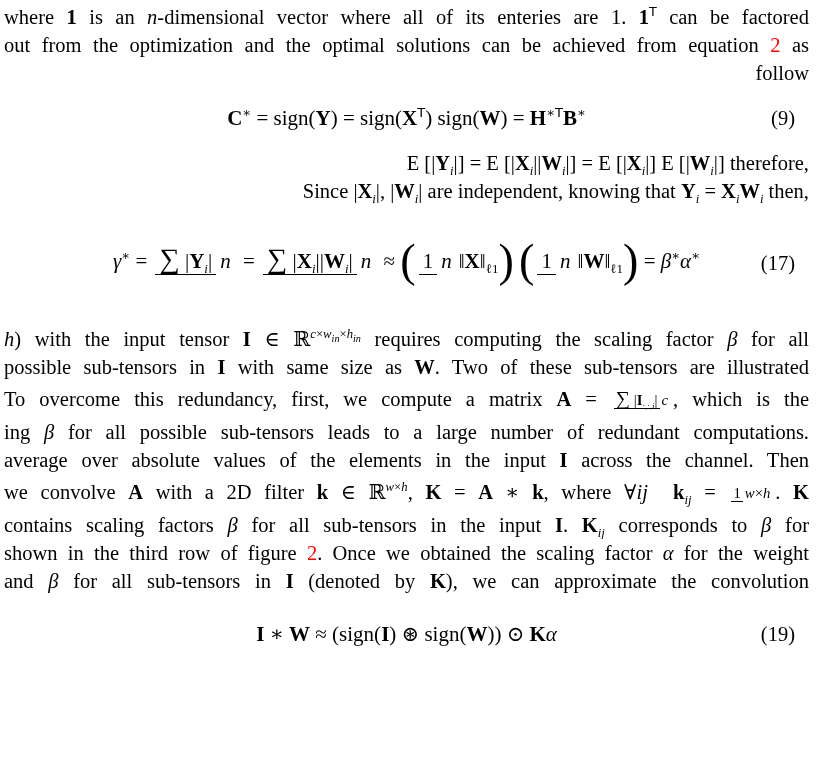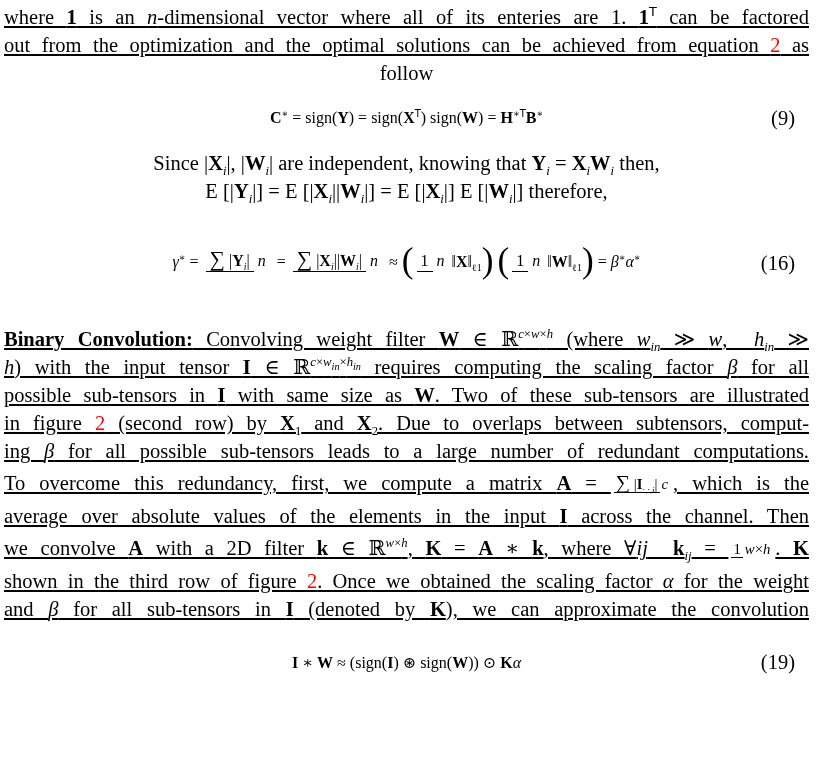--- a/index.html
+++ b/index.html
@@ -6,38 +6,38 @@
   html,body { background:#ffffff; }
   body {
     width:816px; height:761px; overflow:hidden;
     color:#000000;
     font-family:"Liberation Serif","DejaVu Serif","DejaVu Sans",serif;
     font-size:20.5px;
   }
   main { padding:3px 7px 0 4px; }
 
   
-  .line { height:28px; line-height:28px; overflow:hidden; white-space:nowrap; text-align:center; }
-  .line.j { white-space:normal; text-align:justify;text-decoration:underline; }
+  .line { height:28px; line-height:28px; overflow:hidden; white-space:nowrap; text-align:right; }
+  .line.j { white-space:normal; text-align:justify; }
   .line.j::after { content:""; display:inline-block; width:100%; height:0; }
   .line.tall { height:37px; line-height:37px; }
 
   i { font-style:italic; }
   b { font-weight:bold; }
   sup { font-size:0.62em; vertical-align:super; line-height:0; }
   sub { font-size:0.62em; vertical-align:sub; line-height:0; }
   sub sub, sup sub, sub i sub { font-size:0.8em; }
   .sf { font-family:"DejaVu Sans","Liberation Sans",sans-serif; font-weight:normal; }
   .ref { color:var(--ref-color,#ff0000); cursor:pointer; }
 
   
   .eqrow { position:relative; display:flex; justify-content:center; align-items:center;
            margin:14px 0; min-height:34px; }
   .eqrow.big { margin:26px 0 30px 0; min-height:64px; }
-  .eqbody { font-size:16px; text-align:center; }
+  .eqbody { font-size:21px; text-align:center; }
   .eqnum { position:absolute; right:14px; top:50%; transform:translateY(-50%); font-size:20.5px; }
 
   
   .frac { display:inline-flex; flex-direction:row; vertical-align:middle;
           text-align:center; margin:0 3px; position:relative; top:-0.08em; }
   .frac .num { border-bottom:1.4px solid #000; padding:0 4px; line-height:1.25; display:block; }
   .frac .den { padding:0 4px; line-height:1.25; display:block; }
   .frac.fsm { font-size:0.72em; top:-0.04em; }
   .frac.fsm .num, .frac.fsm .den { line-height:1.12; padding:0 2px; border-bottom-width:1.2px; }
   .frac.fsm .den { border-bottom:none; }
@@ -57,56 +57,55 @@
     <div class="line j">out from the optimization and the optimal solutions can be achieved from equation <span class="ref">2</span> as</div>
     <div class="line">follow</div>
   </section>
 
   <section class="eqrow">
     <span class="eqbody"><b>C</b><sup>∗</sup> = sign(<b>Y</b>) = sign(<b>X</b><sup class="sf">T</sup>) sign(<b>W</b>) = <b>H</b><sup>∗<span class="sf">T</span></sup><b>B</b><sup>∗</sup></span>
     <span class="eqnum">(9)</span>
   </section>
 
   <section class="para">
+    <div class="line">E [|<b>Y</b><sub><i>i</i></sub>|] = E [|<b>X</b><sub><i>i</i></sub>||<b>W</b><sub><i>i</i></sub>|] = E [|<b>X</b><sub><i>i</i></sub>|] E [|<b>W</b><sub><i>i</i></sub>|] therefore,</div>
     <div class="line">Since |<b>X</b><sub><i>i</i></sub>|, |<b>W</b><sub><i>i</i></sub>| are independent, knowing that <b>Y</b><sub><i>i</i></sub> = <b>X</b><sub><i>i</i></sub><b>W</b><sub><i>i</i></sub> then,</div>
-    <div class="line">E [|<b>Y</b><sub><i>i</i></sub>|] = E [|<b>X</b><sub><i>i</i></sub>||<b>W</b><sub><i>i</i></sub>|] = E [|<b>X</b><sub><i>i</i></sub>|] E [|<b>W</b><sub><i>i</i></sub>|] therefore,</div>
   </section>
 
   <section class="eqrow big">
     <span class="eqbody"><i>γ</i><sup>∗</sup> = <span class="frac">
           <span class="num"><span class="sum">∑</span> |<b>Y</b><sub><i>i</i></sub>|</span>
           <span class="den"><i>n</i></span>
         </span> = <span class="frac">
           <span class="num"><span class="sum">∑</span> |<b>X</b><sub><i>i</i></sub>||<b>W</b><sub><i>i</i></sub>|</span>
           <span class="den"><i>n</i></span>
         </span> ≈ <span class="bp">(</span><span class="frac">
           <span class="num">1</span>
           <span class="den"><i>n</i></span>
         </span>‖<b>X</b>‖<sub>ℓ1</sub><span class="bp">)</span> <span class="bp">(</span><span class="frac">
           <span class="num">1</span>
           <span class="den"><i>n</i></span>
         </span>‖<b>W</b>‖<sub>ℓ1</sub><span class="bp">)</span> = <i>β</i><sup>∗</sup><i>α</i><sup>∗</sup></span>
-    <span class="eqnum">(16)</span>
+    <span class="eqnum">(17)</span>
   </section>
 
   <section class="para">
-    <div class="line j"><b>Binary Convolution:</b> Convolving weight filter <b>W</b> ∈ ℝ<sup><i>c</i>×<i>w</i>×<i>h</i></sup> (where <i>w</i><sub><i>in</i></sub> ≫ <i>w</i>,&nbsp; <i>h</i><sub><i>in</i></sub> ≫</div>
     <div class="line j"><i>h</i>) with the input tensor <b>I</b> ∈ ℝ<sup><i>c</i>×<i>w</i><sub><i>in</i></sub>×<i>h</i><sub><i>in</i></sub></sup> requires computing the scaling factor <i>β</i> for all</div>
     <div class="line j">possible sub-tensors in <b>I</b> with same size as <b>W</b>. Two of these sub-tensors are illustrated</div>
-    <div class="line j">in figure <span class="ref">2</span> (second row) by <b>X</b><sub>1</sub> and <b>X</b><sub>2</sub>. Due to overlaps between subtensors, comput-</div>
-    <div class="line j">ing <i>β</i> for all possible sub-tensors leads to a large number of redundant computations.</div>
     <div class="line j tall">To overcome this redundancy, first, we compute a matrix <b>A</b> = <span class="frac fsm">
           <span class="num"><span class="sum">∑</span> |<b>I</b><sub>:,:,<i>i</i></sub>|</span>
           <span class="den"><i>c</i></span>
         </span>, which is the</div>
+    <div class="line j">ing <i>β</i> for all possible sub-tensors leads to a large number of redundant computations.</div>
     <div class="line j">average over absolute values of the elements in the input <b>I</b> across the channel. Then</div>
     <div class="line j tall">we convolve <b>A</b> with a 2D filter <b>k</b> ∈ ℝ<sup><i>w</i>×<i>h</i></sup>, <b>K</b> = <b>A</b> ∗ <b>k</b>, where ∀<i>ij</i>&nbsp; <b>k</b><sub><i>ij</i></sub> = <span class="frac fsm">
           <span class="num">1</span>
           <span class="den"><i>w</i>×<i>h</i></span>
         </span>. <b>K</b></div>
+    <div class="line j">contains scaling factors <i>β</i> for all sub-tensors in the input <b>I</b>. <b>K</b><sub><i>ij</i></sub> corresponds to <i>β</i> for</div>
     <div class="line j">shown in the third row of figure <span class="ref">2</span>. Once we obtained the scaling factor <i>α</i> for the weight</div>
     <div class="line j">and <i>β</i> for all sub-tensors in <b>I</b> (denoted by <b>K</b>), we can approximate the convolution</div>
   </section>
 
   <section class="eqrow" style="margin-top:22px;">
     <span class="eqbody"><b>I</b> ∗ <b>W</b> ≈ (sign(<b>I</b>) ⊛ sign(<b>W</b>)) ⊙ <b>K</b><i>α</i></span>
     <span class="eqnum">(19)</span>
   </section>
 
 </main>

